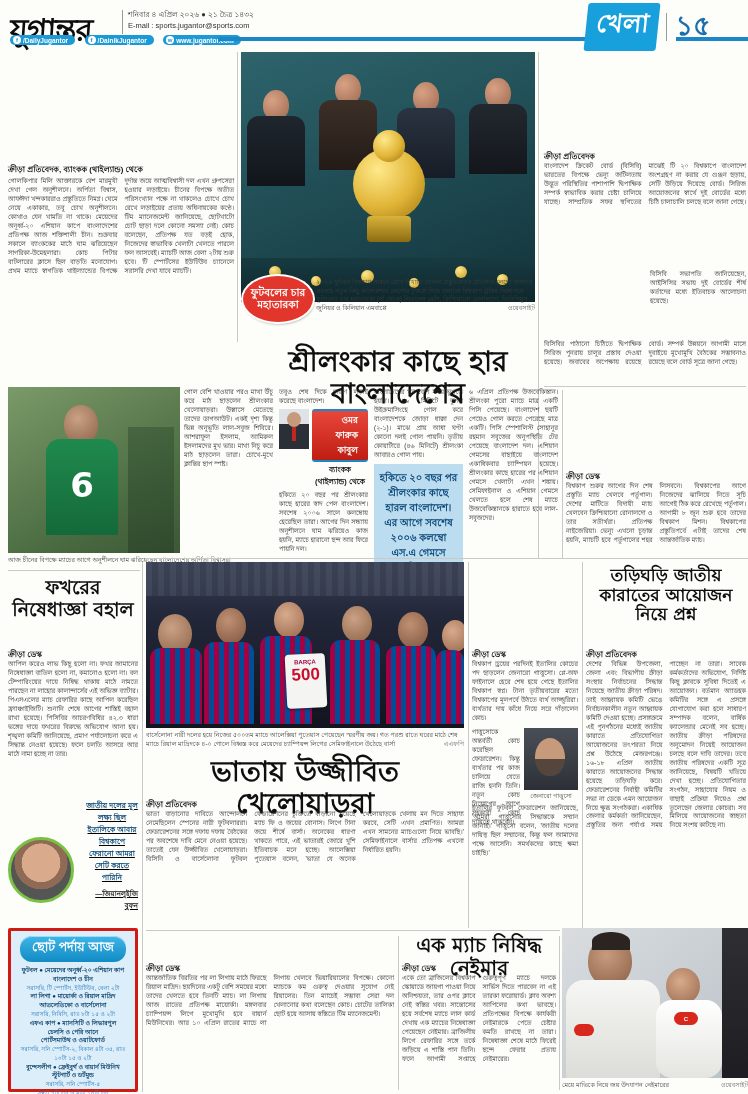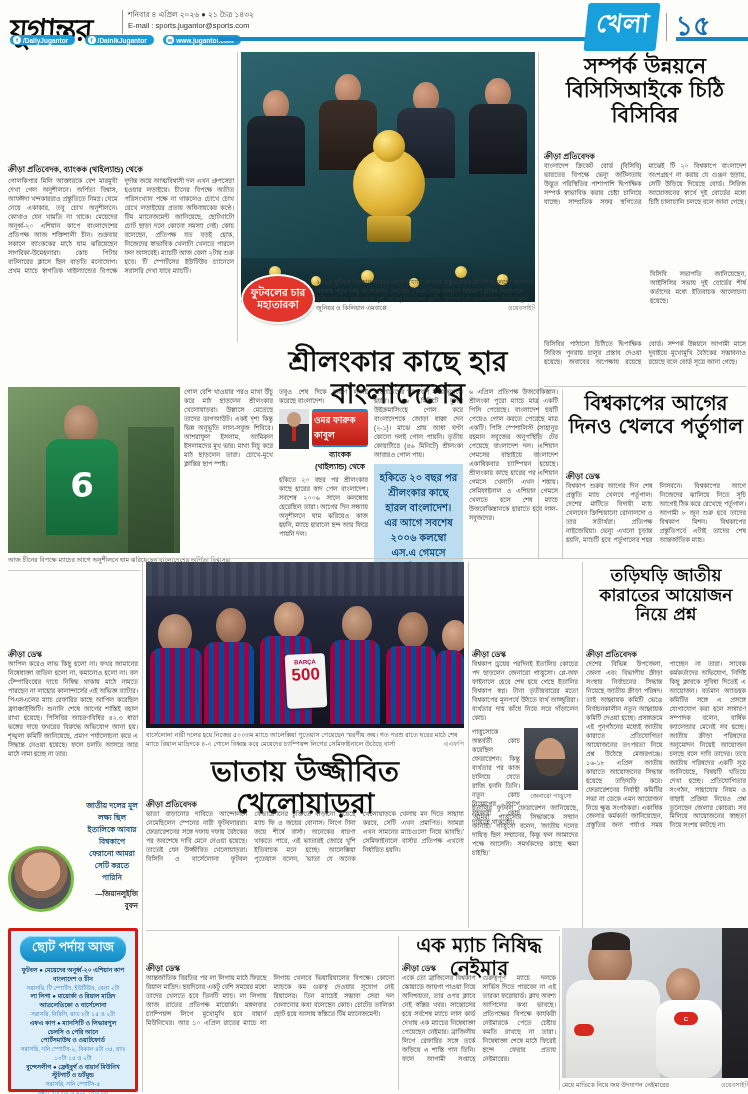--- a/index.html
+++ b/index.html
@@ -26,21 +26,21 @@
   .khela{background:#18a0dc;color:#fff;font-weight:bold;font-size:25px;padding:1px 10px 4px;
          transform:skewX(-6deg);border-radius:3px;}
   .pageno{font-size:27px;font-weight:bold;color:#1b6fae;}
   
   .bluebox{background:#bcdcf0;color:#0d4a7a;font-weight:bold;text-align:center;}
   .redoval{background:#e2352b;color:#fff;font-weight:bold;border-radius:50%;
            display:flex;align-items:center;justify-content:center;text-align:center;
            box-shadow:0 0 0 2px #fff,1px 2px 3px rgba(0,0,0,.4);}
   
   .repname{background:linear-gradient(#e8473c,#c01d12);color:#fff;font-weight:bold;font-size:9px;
-           text-align:left;border-radius:3px;padding:2px 2px;border-top:2px solid #1b86c8;border-bottom:2px solid #1b86c8;}
+           text-align:right;border-radius:3px;padding:2px 10px;border-top:2px solid #1b86c8;border-bottom:2px solid #1b86c8;}
   .repfrom{font-weight:bold;font-size:7.5px;text-align:center;color:#111;margin-top:2px;}
   
   .tvbox{border:3px solid #cf1b12;background:#dceefa;border-radius:2px;padding:5px 3px;box-sizing:border-box;}
   .tvtitle{background:linear-gradient(#3eb6e8,#128ac4);color:#fff;font-weight:bold;font-size:12.5px;
            text-align:center;border-radius:12px;padding:2px 0 4px;margin:0 6px 4px;box-shadow:inset 0 1px 0 #9fdcf5;}
   .tvb{font-size:6.1px;font-weight:bold;color:#083d66;text-align:center;line-height:1.45;}
   .tvn{font-size:5.8px;color:#2277bb;text-align:center;line-height:1.5;}
   
   .photo{overflow:hidden;position:absolute;}
   .lego-bg{background:linear-gradient(160deg,#2e646c 0%,#1d474f 60%,#13333a 100%);}
@@ -140,21 +140,20 @@
     <div class="coin" style="left:256px;top:222px;width:11px;height:11px;"></div>
   </div>
   <div class="abs redoval" style="left:243px;top:276px;width:66px;height:42px;font-size:10.5px;line-height:1.1;padding:2px;">ফুটবলের চার মহাতারকা</div>
   <div class="abs cap" style="left:316px;top:278px;width:219px;">
     <span>২০২৬ ফুটবল বিশ্বকাপ সামনে রেখে বিখ্যাত খেলনা প্রস্তুতকারক প্রতিষ্ঠান লেগো বাজারে এনেছে নতুন কিছু কালেকশন। লেগোর টুকরো দিয়ে বানানো বিশ্বকাপ ট্রফির বিজ্ঞাপনে ফুটবলের চার মহাতারকা (বাঁ থেকে) লিওনেল মেসি, ক্রিশ্চিয়ানো রোনালদো, ভিনিসিয়ুস জুনিয়র ও কিলিয়ান এমবাপ্পে</span>
     <span class="credit">ওয়েবসাইট</span>
   </div>
 
   <div class="vrule" style="left:538px;top:52px;height:506px;"></div>
 
-  <div class="abs hl" style="left:542px;top:54px;width:206px;font-size:21px;">সম্পর্ক উন্নয়নে বিসিসিআইকে চিঠি বিসিবির</div>
   <div class="abs by" style="left:544px;top:150px;">ক্রীড়া প্রতিবেদক</div>
   <div class="abs bodytxt cols2" style="left:544px;top:162px;width:202px;height:104px;">বাংলাদেশ ক্রিকেট বোর্ড (বিসিবি) ভারতের বিপক্ষে ভেন্যু জটিলতায় উদ্ভূত পরিস্থিতির পাশাপাশি দ্বিপাক্ষিক সম্পর্ক স্বাভাবিক করার চেষ্টা চালিয়ে যাচ্ছে। সাম্প্রতিক সফর স্থগিতের মাঝেই টি ২০ বিশ্বকাপে বাংলাদেশ অংশগ্রহণ না করার যে গুঞ্জন ছড়ায়, সেটি উড়িয়ে দিয়েছে বোর্ড। সিরিজ আয়োজনের স্বার্থে দুই বোর্ডের মধ্যে চিঠি চালাচালি চলছে বলে জানা গেছে।</div>
   <div class="abs bodytxt" style="left:650px;top:270px;width:96px;height:66px;">বিসিবি সভাপতি জানিয়েছেন, আইসিসির সভায় দুই বোর্ডের শীর্ষ কর্তাদের মধ্যে ইতিবাচক আলোচনা হয়েছে।</div>
   <div class="abs bodytxt cols2" style="left:544px;top:340px;width:202px;height:42px;">বিসিবির পাঠানো চিঠিতে দ্বিপাক্ষিক সিরিজ পুনরায় চালুর প্রস্তাব দেওয়া হয়েছে। জবাবের অপেক্ষায় রয়েছে বোর্ড। সম্পর্ক উন্নয়নে আগামী মাসে দুবাইয়ে মুখোমুখি বৈঠকের সম্ভাবনাও রয়েছে বলে বোর্ড সূত্রে জানা গেছে।</div>
   <div class="hrule" style="left:544px;top:386px;width:202px;"></div>
 
   <div class="abs hl" style="left:240px;top:346px;width:316px;font-size:28px;">শ্রীলংকার কাছে হার বাংলাদেশের</div>
   <div class="abs" style="left:184px;top:388px;width:376px;height:170px;display:flex;gap:6px;">
     <div class="bodytxt" style="width:89px;">গোল বেশি খাওয়ার পরও মাথা উঁচু করে মাঠ ছাড়লেন শ্রীলংকার খেলোয়াড়রা। উল্লাসে মেতেছে তাদের ডাগআউট। একই দৃশ্য কিন্তু ভিন্ন অনুভূতি লাল-সবুজ শিবিরে। আশরাফুল ইসলাম, আমিরুল ইসলামদের মুখ ভার। মাথা নিচু করে মাঠ ছাড়লেন তারা। চোখে-মুখে ক্লান্তির ছাপ স্পষ্ট।</div>
     <div style="width:89px;">
@@ -174,31 +173,31 @@
     <div style="width:89px;">
       <div class="bodytxt">বাংলাদেশের খুব বেশি সময় ভুগতে হয়নি। ১৬ মিনিটে কুশল উইক্রমাসিংহে গোল করে বাংলাদেশকে জোড়া ধাক্কা দেন (২-১)। মাঝে প্রায় আধা ঘণ্টা কোনো দলই গোল পায়নি। তৃতীয় কোয়ার্টারে (৪৬ মিনিটে) শ্রীলংকা আবারও গোল পায়।</div>
       <div class="bluebox" style="font-size:10px;line-height:1.5;padding:6px 4px;margin:4px 0;">হকিতে ২০ বছর পর শ্রীলংকার কাছে হারল বাংলাদেশ। এর আগে সবশেষ ২০০৬ কলম্বো এস.এ গেমসে হেরেছিল লাল-সবুজের হকি দল</div>
       <div class="bodytxt">ম্যাচ শেষে কোচ বললেন, ছেলেরা চেষ্টা করেছে, কিন্তু ফিনিশিংয়ে ঘাটতি ছিল স্পষ্ট।</div>
     </div>
     <div class="bodytxt" style="width:89px;">৬ এপ্রিল প্রতিপক্ষ উজবেকিস্তান। শ্রীলংকা পুরো ম্যাচে মাত্র একটি পিসি পেয়েছে। বাংলাদেশ ছয়টি পেয়েও গোল করতে পেরেছে মাত্র একটি। পিসি স্পেশালিস্ট সোহানুর রহমান সবুজের অনুপস্থিতি টের পেয়েছে বাংলাদেশ দল। এশিয়ান গেমসের বাছাইয়ে বাংলাদেশ একাধিকবার চ্যাম্পিয়ন হয়েছে। শ্রীলংকার কাছে হারের পর এশিয়ান গেমসে খেলাটা এখন শঙ্কায়। সেমিফাইনাল ও এশিয়ান গেমসে খেলতে হলে শেষ ম্যাচে উজবেকিস্তানকে হারাতে হবে লাল-সবুজদের।</div>
   </div>
 
   <div class="vrule" style="left:562px;top:390px;height:168px;"></div>
 
-  <div class="abs hl" style="left:566px;top:392px;width:180px;font-size:20px;">বিশ্বকাপের আগের দিনও খেলবে পর্তুগাল</div>
   <div class="abs by" style="left:566px;top:470px;">ক্রীড়া ডেস্ক</div>
   <div class="abs bodytxt cols2" style="left:566px;top:482px;width:180px;height:76px;">বিশ্বকাপ শুরুর আগের দিন শেষ প্রস্তুতি ম্যাচ খেলবে পর্তুগাল। দেশের মাটিতে বিদায়ী ম্যাচ খেলবেন ক্রিশ্চিয়ানো রোনালদো ও তার সতীর্থরা। প্রতিপক্ষ নাইজেরিয়া। ভেন্যু এখনো চূড়ান্ত হয়নি, ম্যাচটি হবে পর্তুগালের শহর লিসবনে। বিশ্বকাপের আগে নিজেদের ঝালিয়ে নিতে সূচি আগেই ঠিক করে রেখেছে পর্তুগাল। আগামী ৮ জুন শুরু হবে তাদের বিশ্বকাপ মিশন। বিশ্বকাপের প্রস্তুতিপর্বে এটাই তাদের শেষ আন্তর্জাতিক ম্যাচ।</div>
 
   <div class="hrule" style="left:8px;top:570px;width:132px;"></div>
   <div class="hrule" style="left:146px;top:558px;width:602px;"></div>
 
+  <div class="abs hl" style="left:8px;top:576px;width:130px;font-size:19px;">ফখরের নিষেধাজ্ঞা বহাল</div>
   <div class="abs by" style="left:8px;top:648px;">ক্রীড়া ডেস্ক</div>
   <div class="abs bodytxt" style="left:8px;top:660px;width:130px;height:136px;">আপিল করেও লাভ কিছু হলো না। ফখর জামানের নিষেধাজ্ঞা বাতিল হলো না, কমানোও হলো না। বল টেম্পারিংয়ের দায়ে নিষিদ্ধ থাকায় মাঠে নামতে পারছেন না লাহোর কালান্দার্সের এই অভিজ্ঞ ব্যাটার। পিএসএলের ম্যাচ রেফারির কাছে আপিল করেছিল ফ্র্যাঞ্চাইজিটি। শুনানি শেষে আগের শাস্তিই বহাল রাখা হয়েছে। পিসিবির আচরণবিধির ৪২.৩ ধারা ভঙ্গের দায়ে ফখরের বিরুদ্ধে অভিযোগ আনা হয়। শৃঙ্খলা কমিটি জানিয়েছে, প্রমাণ পর্যালোচনা করে এ সিদ্ধান্ত নেওয়া হয়েছে। ফলে চলতি আসরে আর মাঠে নামা হচ্ছে না তার।</div>
   <div class="abs" style="left:8px;top:800px;width:130px;">
-    <div style="display:flex;gap:12px;align-items:flex-end;">
+    <div style="display:flex;gap:12px;align-items:center;text-decoration:underline;">
       <div class="avatar-buffon" style="width:60px;height:60px;flex:none;margin-top:28px;"></div>
       <div style="flex:1;">
         <div style="font-size:7.5px;font-weight:bold;color:#0d4a7a;text-align:center;line-height:1.6;">জাতীয় দলের মূল লক্ষ্য ছিল ইতালিকে আবার বিশ্বকাপে ফেরানো আমরা সেটি করতে পারিনি</div>
         <div style="font-size:7px;font-weight:bold;color:#222;text-align:right;margin-top:4px;">—জিয়ানলুইজি বুফন</div>
       </div>
     </div>
   </div>
 
   <div class="vrule" style="left:142px;top:562px;height:530px;"></div>
 

